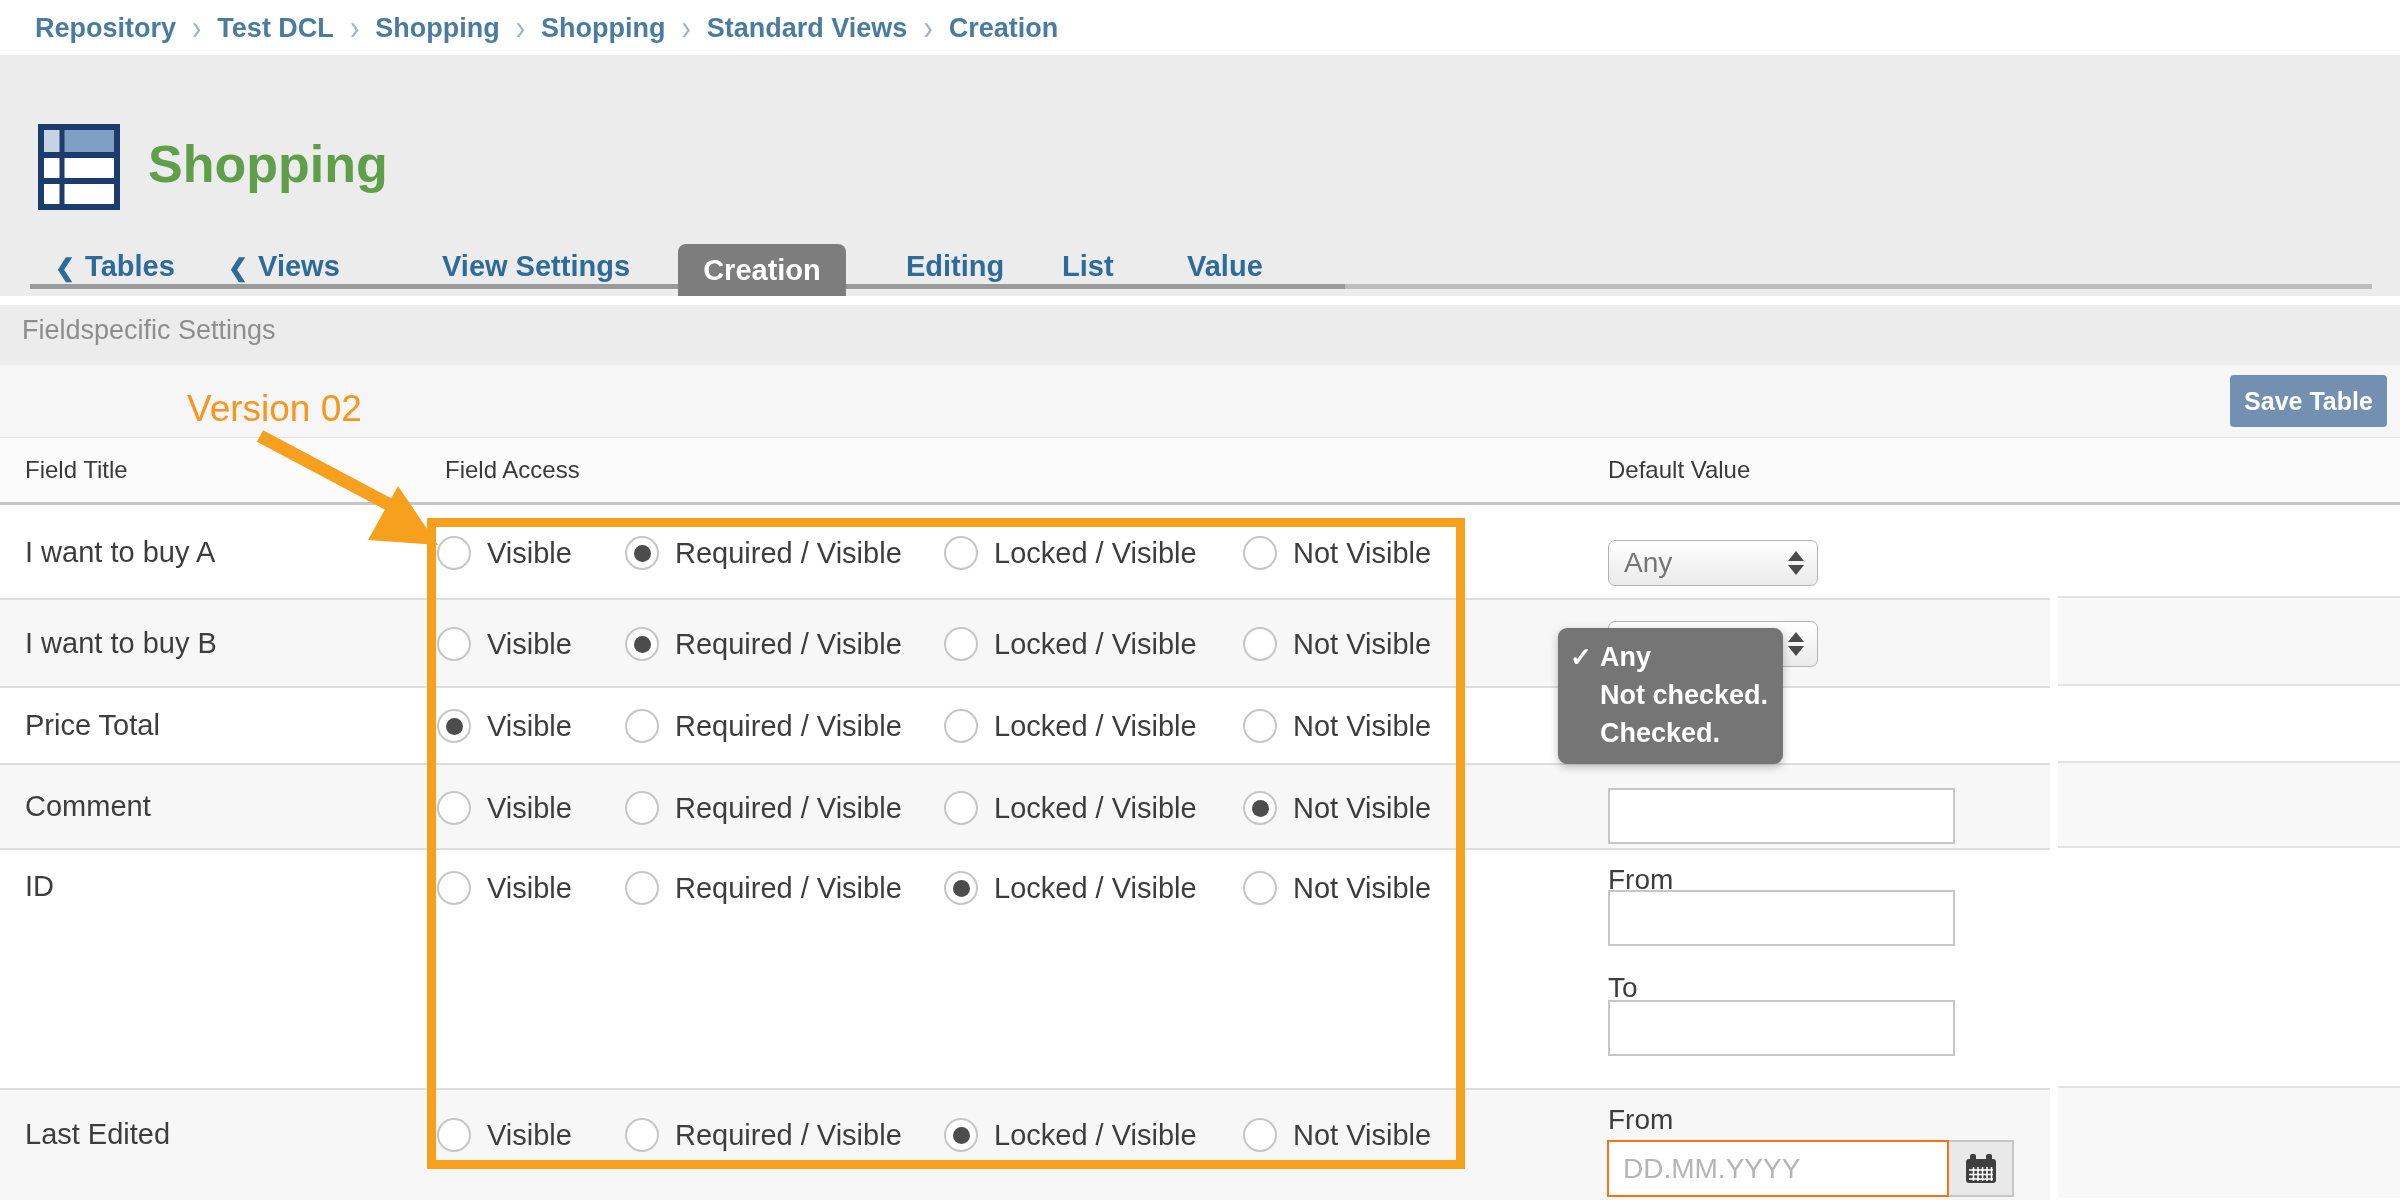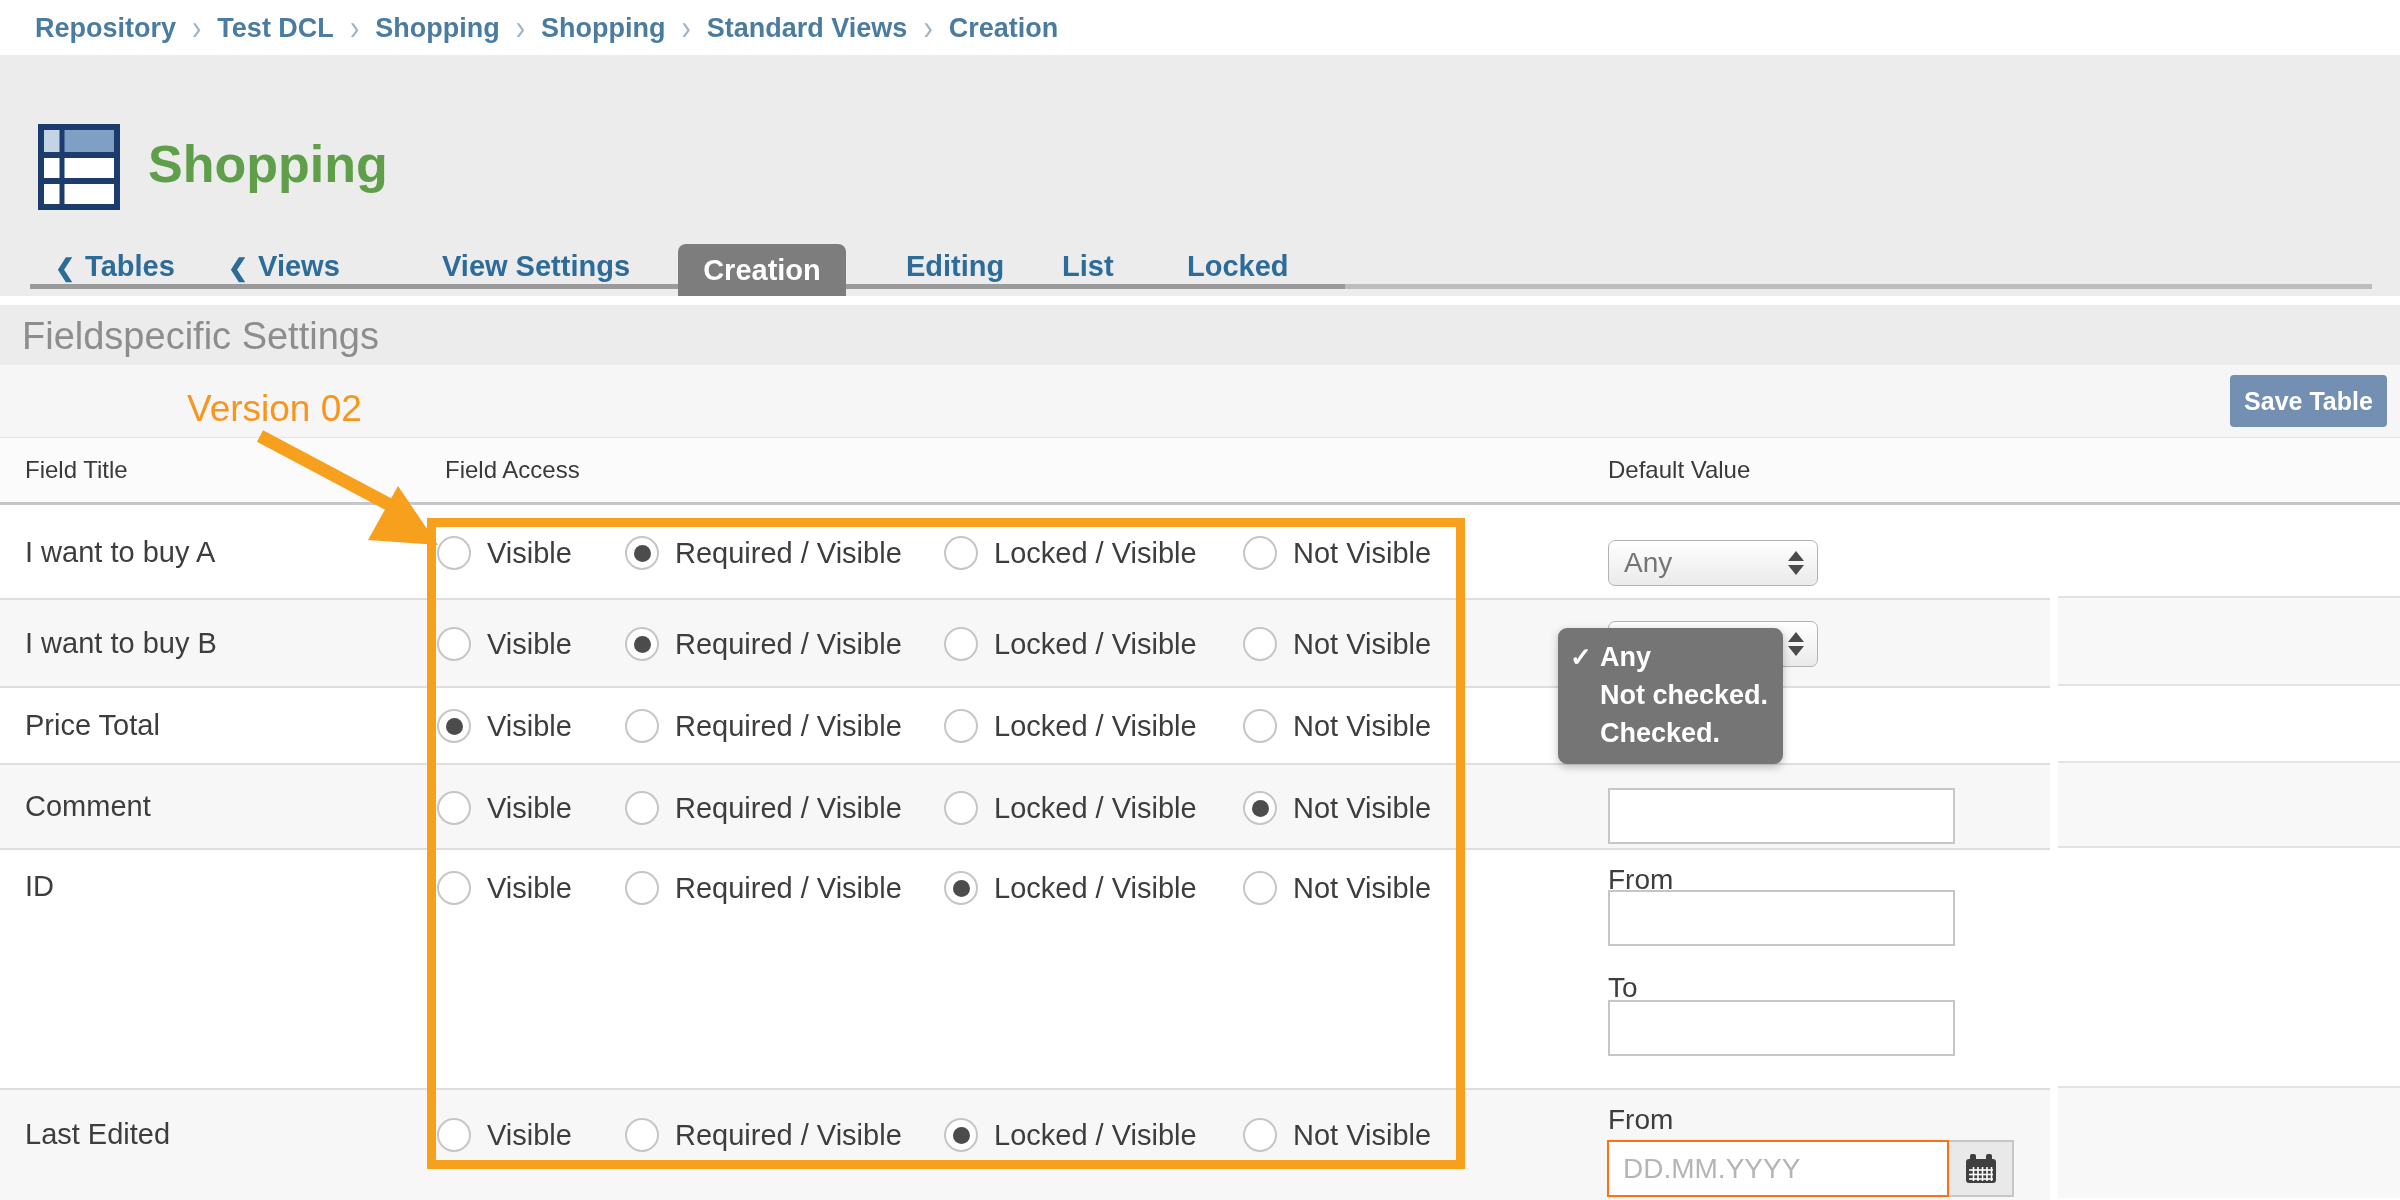--- a/index.html
+++ b/index.html
@@ -25,21 +25,21 @@
   .tab .chev { font-size:24px; margin-right:10px; }
   .tab-tables { left:55px; } .tab-views { left:228px; }
   .tab-viewsettings { left:442px; font-weight:700; }
   .tab-editing { left:906px; } .tab-list { left:1062px; } .tab-single { left:1187px; }
   .tab-active { position:absolute; left:678px; top:244px; width:168px; height:52px; background:#7d7d7d;
                 border-radius:8px 8px 0 0; color:#ffffff; font-size:29px; font-weight:600;
                 display:flex; align-items:center; justify-content:center; cursor:pointer; z-index:2; }
 
   
   .section-band { position:absolute; left:0; top:305px; width:2400px; height:60px; background:#ececec; }
-  .section-title { position:absolute; left:22px; top:315px; font-size:38px; color:#8d8d8d; }
+  .section-title { position:absolute; left:22px; top:315px; font-size:27px; color:#8d8d8d; }
   .toolbar-strip { position:absolute; left:0; top:365px; width:2400px; height:72px; background:#f6f6f6; }
   .save-btn { position:absolute; left:2230px; top:375px; width:157px; height:52px; background:#7390b3;
               border:none; border-radius:4px; color:#ffffff; font-size:25px; font-weight:700;
               font-family:"Liberation Sans", sans-serif; cursor:pointer; }
 
   
   .annotation-label { position:absolute; left:187px; top:388px; font-size:37px; color:#f8951d; z-index:25; }
   .annotation-arrow { position:absolute; left:0; top:0; width:2400px; height:1200px; z-index:25; pointer-events:none; }
   .highlight-box { position:absolute; left:427px; top:518px; width:1038px; height:651px;
                    border:9px solid #f7a01e; z-index:20; pointer-events:none; }
@@ -146,21 +146,21 @@
   <div class="page-title">Shopping</div>
 
   <div class="tabbar-line"></div>
   <div class="tabbar-line-light"></div>
   <div class="tab tab-tables"><span class="chev">❮</span><span>Tables</span></div>
   <div class="tab tab-views"><span class="chev">❮</span><span>Views</span></div>
   <div class="tab tab-viewsettings">View Settings</div>
   <div class="tab-active">Creation</div>
   <div class="tab tab-editing">Editing</div>
   <div class="tab tab-list">List</div>
-  <div class="tab tab-single">Locked</div>
+  <div class="tab tab-single">Value</div>
 
   <div class="section-band"></div>
   <div class="section-title">Fieldspecific Settings</div>
   <div class="toolbar-strip"></div>
   <button class="save-btn">Save Table</button>
 
   <div class="thead">
     <div class="th th-title">Field Title</div>
     <div class="th th-access">Field Access</div>
     <div class="th th-default">Default Value</div>

